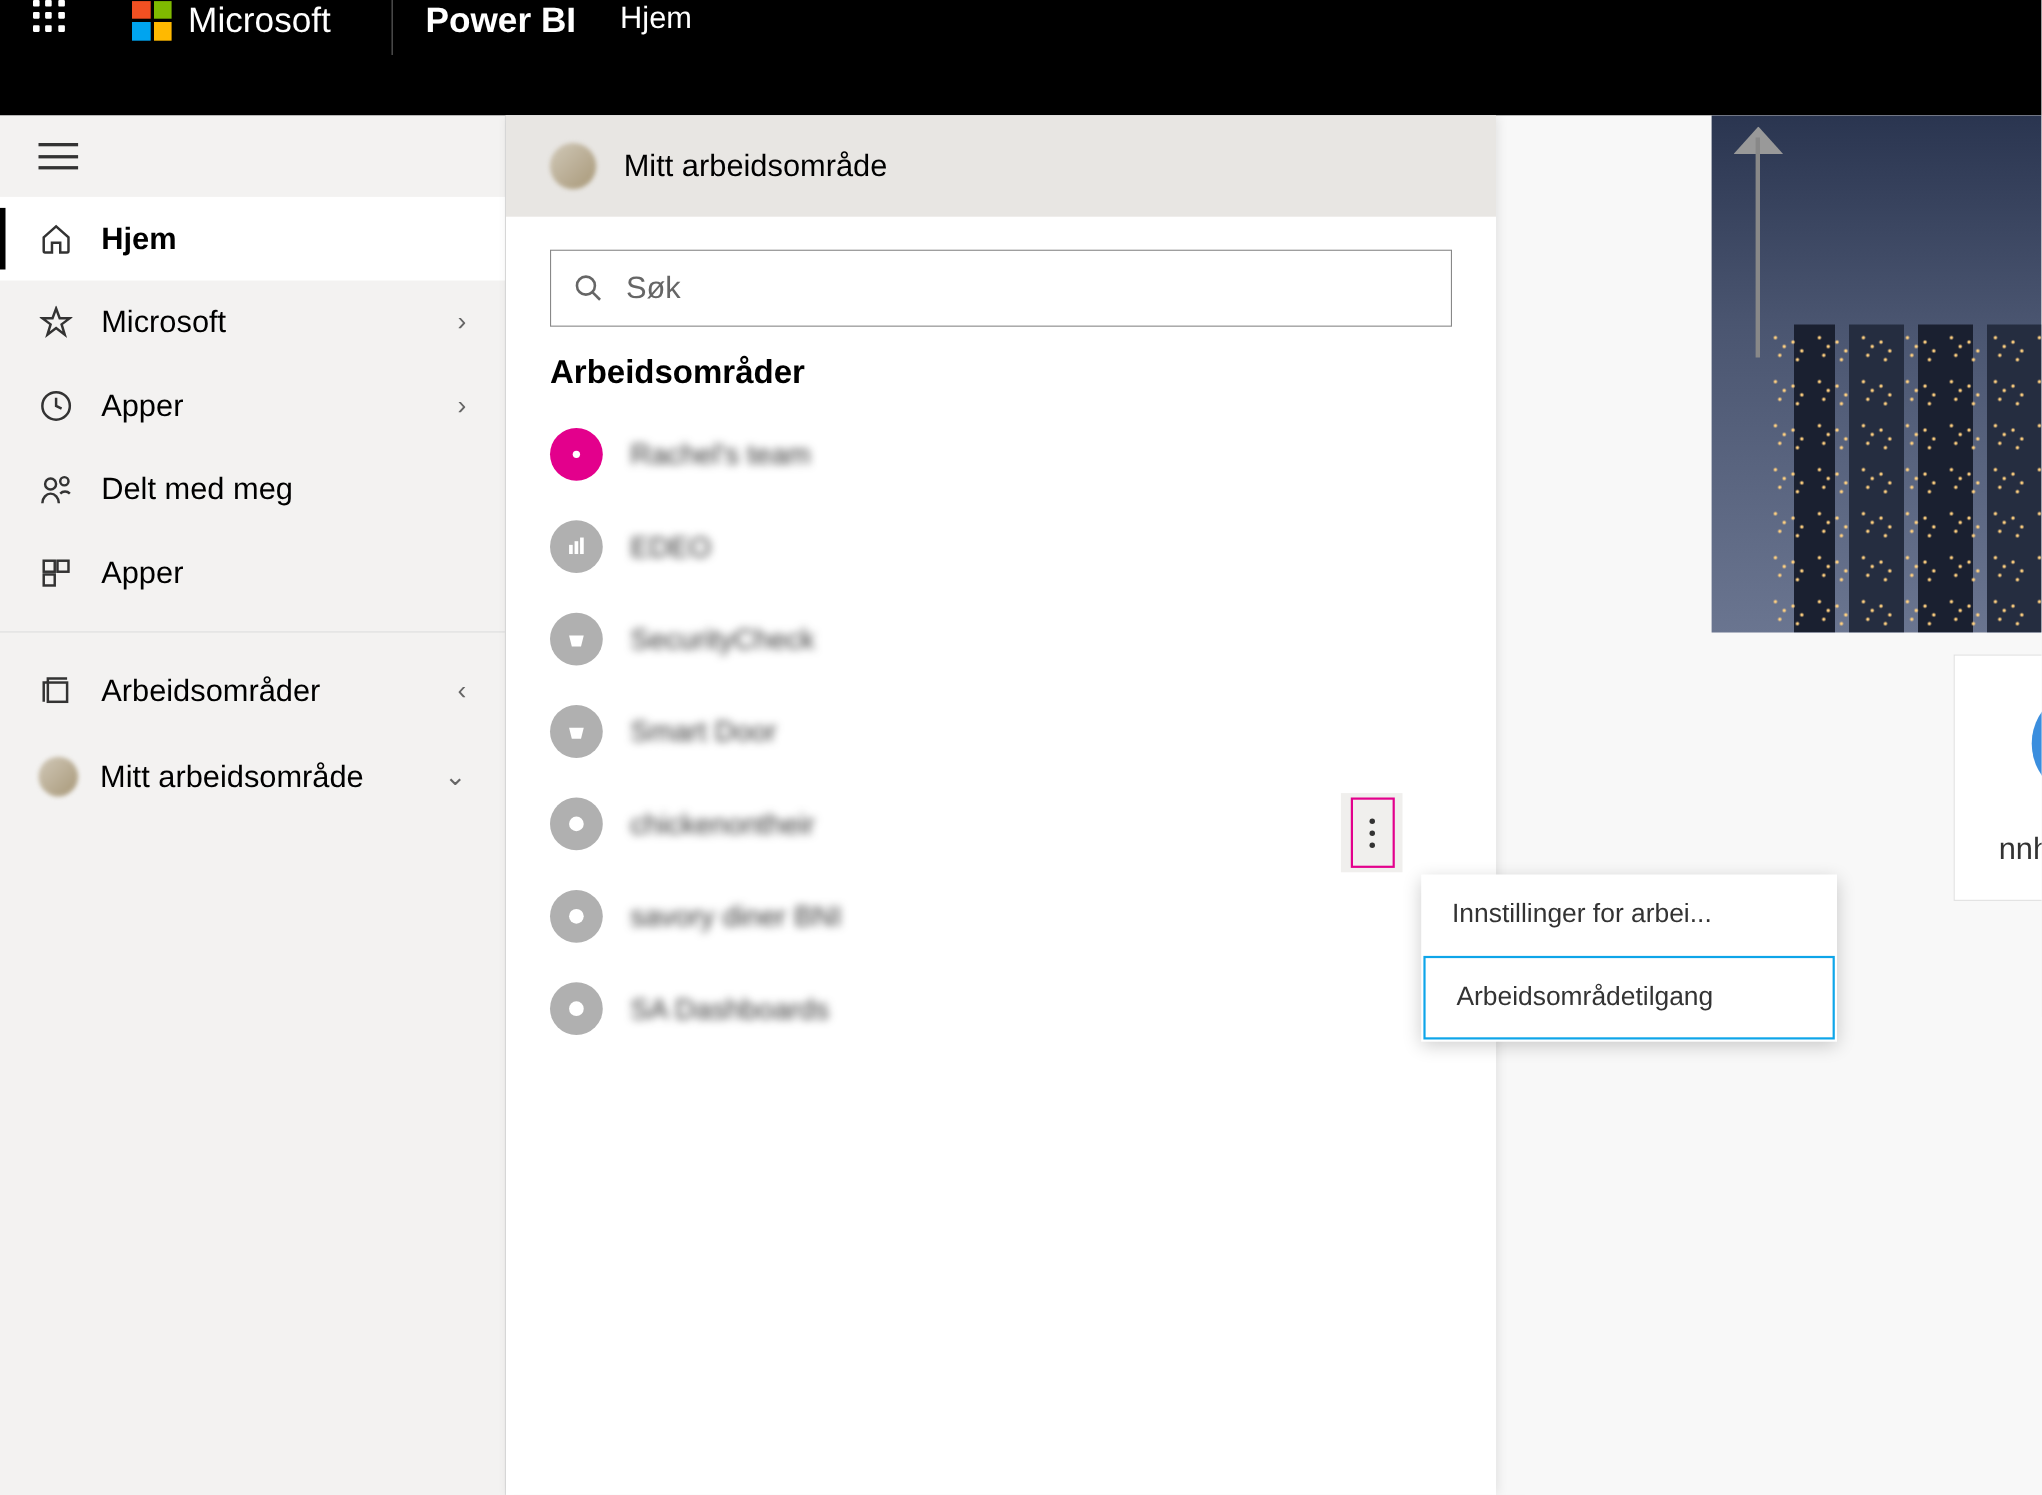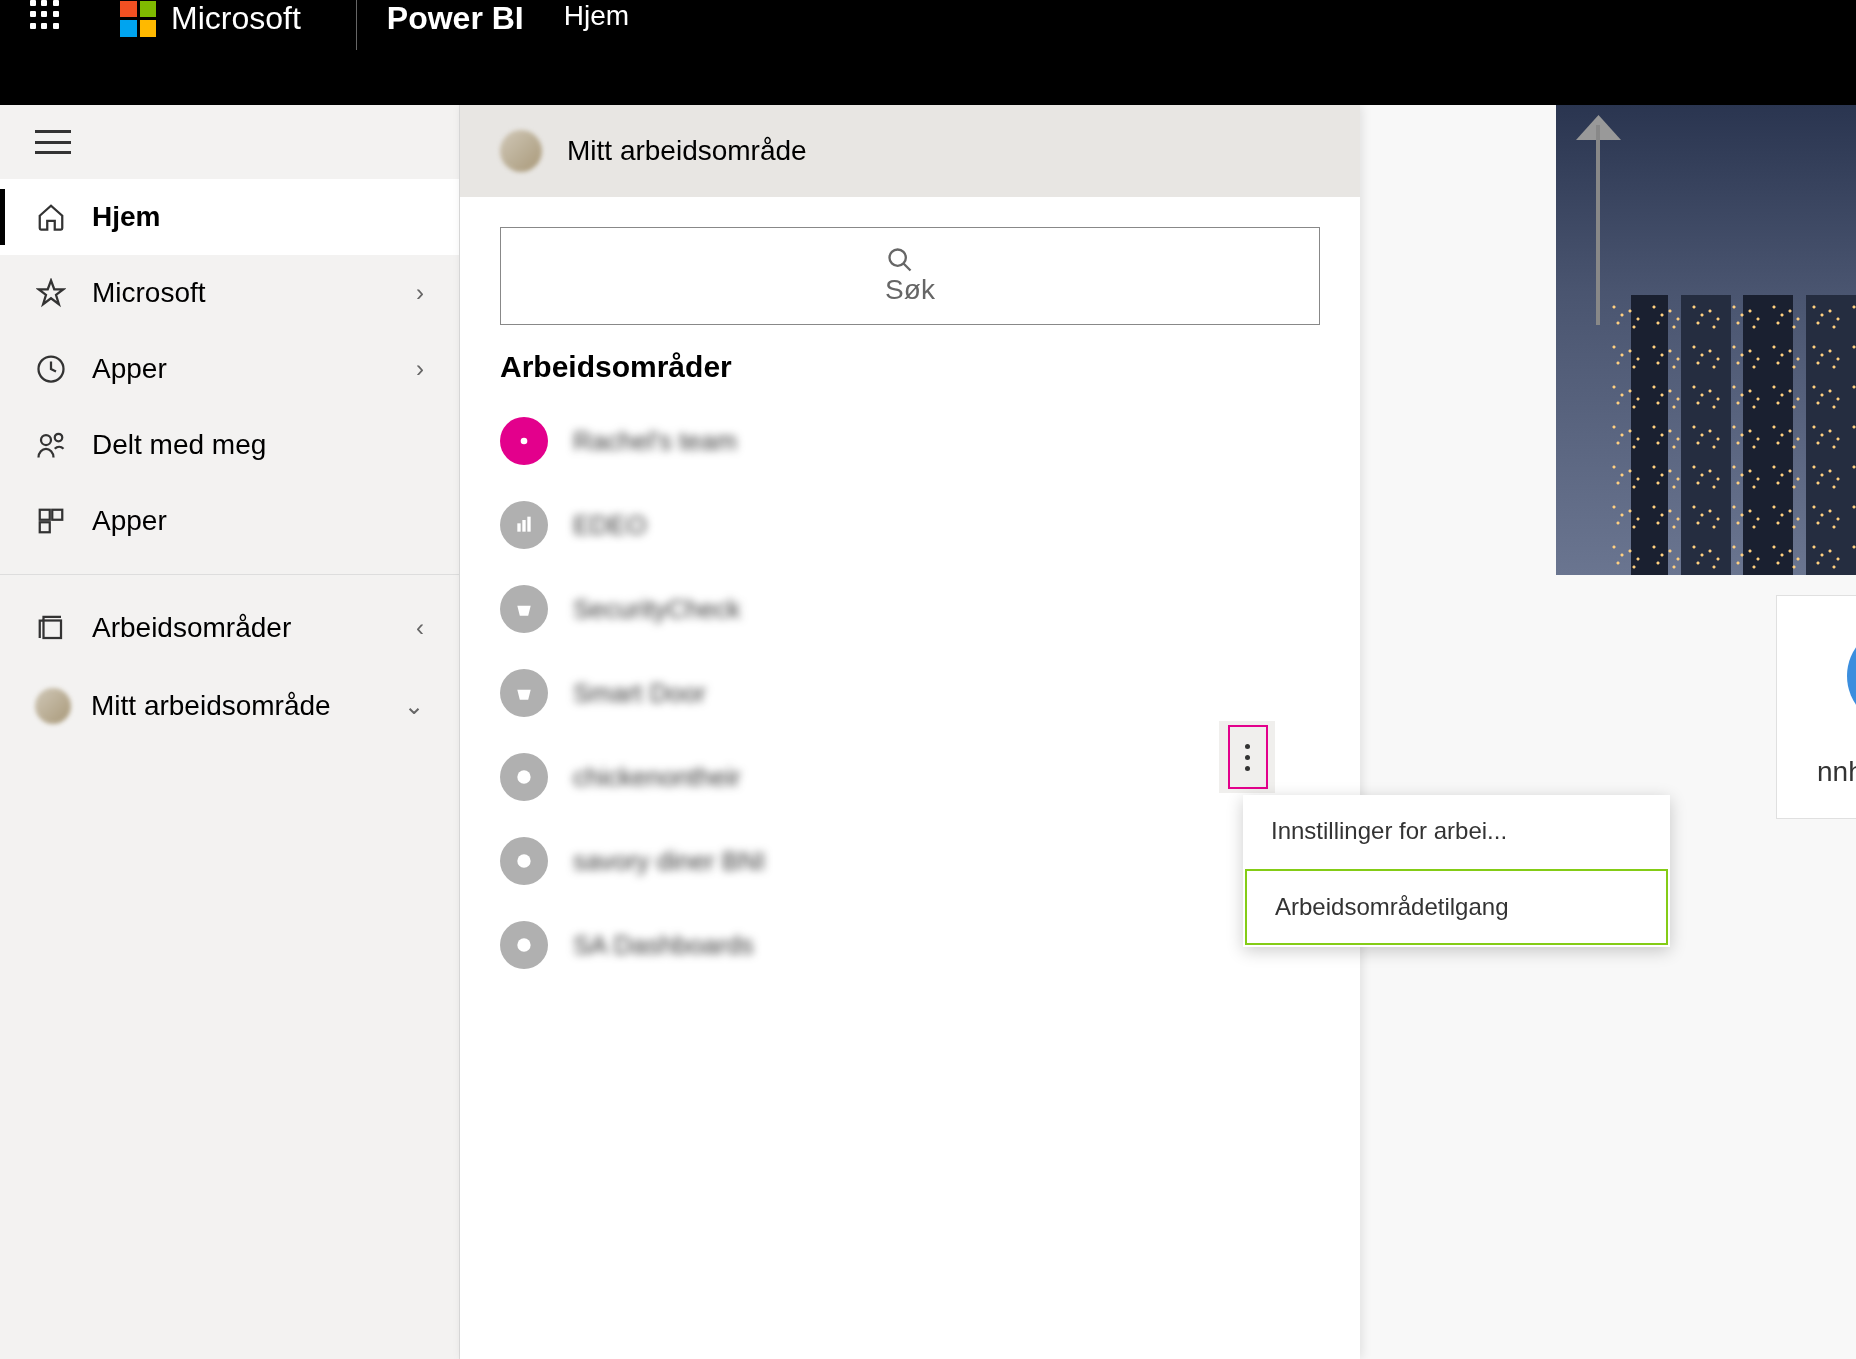--- a/index.html
+++ b/index.html
@@ -236,21 +236,20 @@
       filter: blur(2px);
     }
     .search-box {
       margin: 30px 40px 25px 40px;
       border: 1px solid #888;
       padding: 18px 20px;
       display: flex;
       align-items: center;
       font-size: 28px;
       color: #666;
-      flex-direction: column;
     }
     .search-icon-svg {
       margin-right: 20px;
     }
     .ws-section-title {
       font-size: 30px;
       font-weight: 600;
       padding: 0 40px 15px 40px;
     }
     .ws-item {
@@ -308,36 +307,36 @@
     .more-dots span {
       width: 5px;
       height: 5px;
       background: #333;
       border-radius: 50%;
     }
     .context-menu {
       position: absolute;
       right: -310px;
       top: 690px;
-      width: 427px;
+      width: 378px;
       background: #fff;
       box-shadow: 0 4px 16px rgba(0,0,0,0.2);
       z-index: 20;
     }
     .context-item {
       padding: 22px 28px;
       font-size: 24px;
       color: #333;
       cursor: pointer;
       white-space: nowrap;
       overflow: hidden;
       text-overflow: ellipsis;
     }
     .context-item.highlighted {
-      border: 2px solid #84cc16;
+      border: 2px solid #0ea5e9;
       margin: 2px;
     }
     .card-area {
       position: absolute;
       right: -220px;
       top: 490px;
       width: 300px;
       background: #fff;
       padding: 30px;
       border: 1px solid #e0e0e0;

